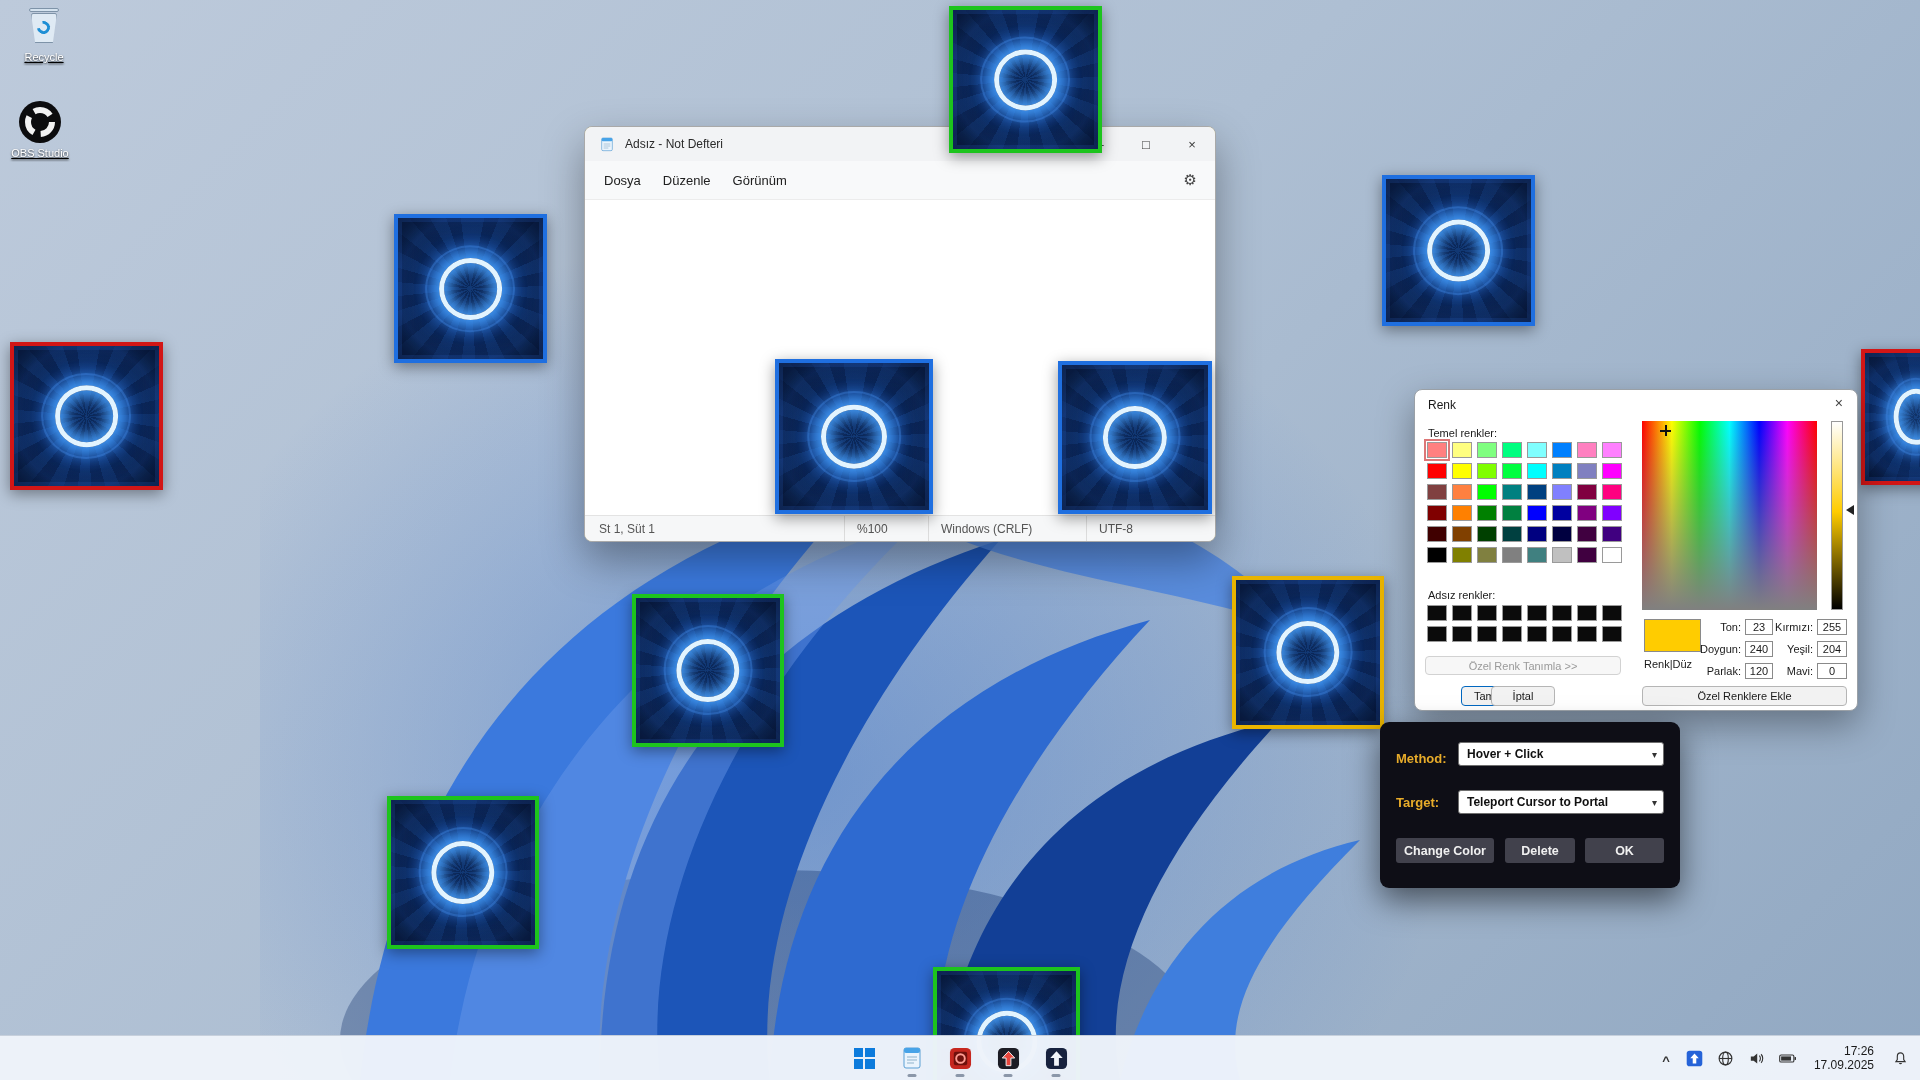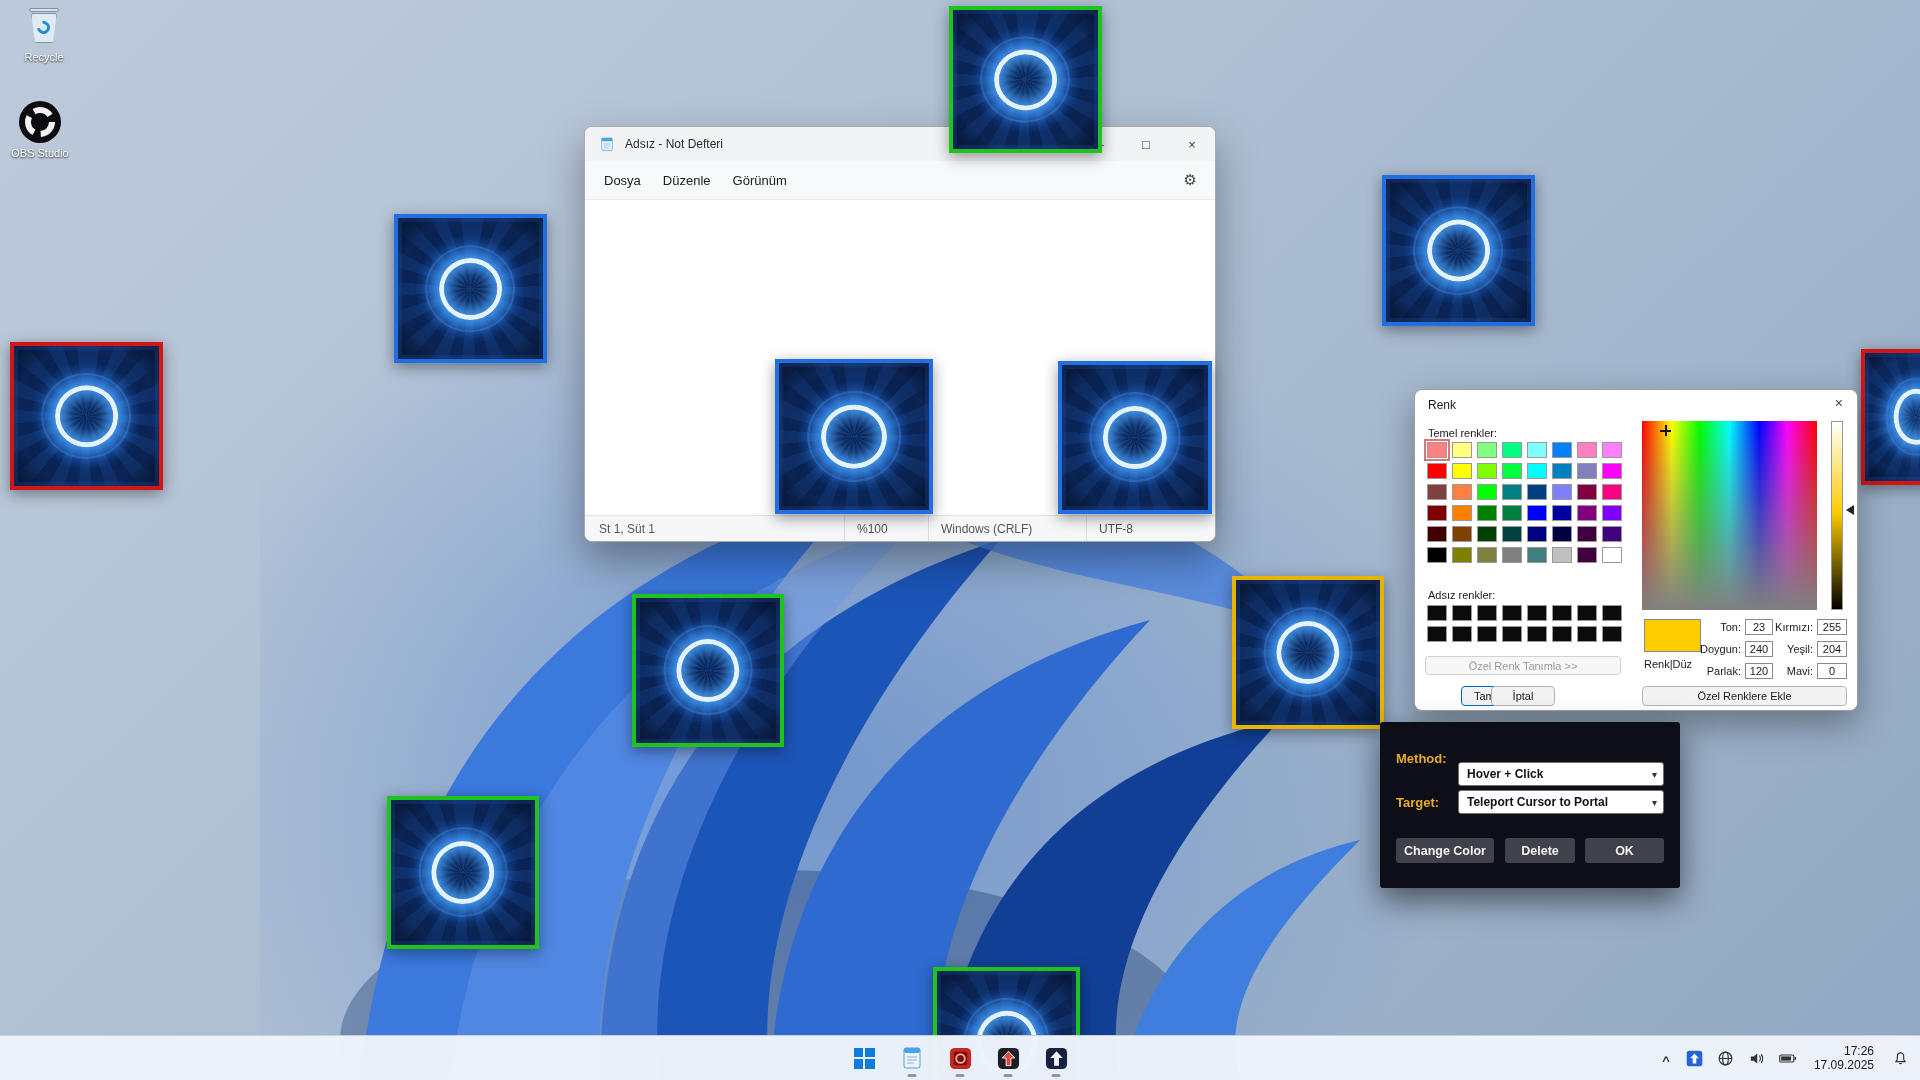--- a/index.html
+++ b/index.html
@@ -9,21 +9,21 @@
     font-family:"Liberation Sans","DejaVu Sans",sans-serif;
     background:linear-gradient(135deg,#bdcadb 0%,#aebfd3 45%,#91a8c2 100%);
   }
 
   
   .bloom-glow { position:absolute; left:260px; top:220px; width:1200px; height:900px;
     background:radial-gradient(ellipse at 45% 62%, rgba(45,104,200,0.45), rgba(45,104,200,0) 70%); z-index:1; }
   .bloom-svg { position:absolute; left:300px; top:250px; width:1100px; height:830px; z-index:1; }
 
   
-  .desk-icon { position:absolute; width:68px; display:flex; flex-direction:column; align-items:center; z-index:5; }
+  .desk-icon { position:absolute; width:68px; display:flex; flex-direction:column; align-items:center; z-index:5;text-decoration:underline; }
   .desk-label { margin-top:3px; font-size:11px; color:#fff; text-shadow:0 1px 2px rgba(0,0,0,.85); text-align:center; }
   .recycle-art { width:34px; height:40px; position:relative; }
   .rb-lid { width:30px; height:4px; margin:0 auto; background:#d5e3ef; border:1px solid #7e93a8; border-radius:2px; }
   .rb-body { width:26px; height:30px; margin:1px auto 0; background:rgba(228,238,247,.88); border:1px solid #7e93a8;
     clip-path:polygon(0 0,100% 0,84% 100%,16% 100%); border-radius:2px; position:relative; }
   .rb-ring { position:absolute; left:10px; top:13px; width:13px; height:13px; border:3px solid #1e8fd5;
     border-left-color:transparent; border-radius:50%; transform:rotate(35deg); }
 
   
   .portal-layer { position:absolute; inset:0; z-index:20; pointer-events:none; }
@@ -84,21 +84,21 @@
   .lum-bar { position:absolute; left:416px; top:31px; width:12px; height:189px; border:1px solid #999; }
   .lum-arrow { position:absolute; left:431px; top:115px; width:0; height:0;
     border-top:5px solid transparent; border-bottom:5px solid transparent; border-right:8px solid #222; }
   .color-preview { position:absolute; left:229px; top:229px; width:57px; height:33px; border:1px solid #8a8a8a; }
   .fld-label { position:absolute; text-align:right; font-size:11px; }
   .num-box { position:absolute; width:28px; height:16px; background:#fff; border:1px solid #8a8a8a;
     font-size:11px; display:flex; align-items:center; justify-content:center; }
 
   
   .pdialog { position:absolute; left:1380px; top:722px; width:300px; height:166px; z-index:40;
-    background:#0e0e16; border-radius:3px; box-shadow:0 12px 32px rgba(0,0,0,.55); }
+    background:#0e0e16; border-radius:9px; box-shadow:0 12px 32px rgba(0,0,0,.55); }
   .pd-label { position:absolute; color:#e8ac2a; font-size:13px; font-weight:bold; }
   .pd-select { position:absolute; left:78px; width:206px; height:24px; background:#fff; border:1px solid #6f6f6f;
     border-radius:3px; display:flex; align-items:center; padding:0 20px 0 8px; font-size:12px; font-weight:bold; color:#101010; }
   .pd-chevron { position:absolute; right:6px; font-size:10px; color:#333; }
   .pd-btn { position:absolute; top:116px; height:25px; background:#41414c; color:#f0f0f0; border-radius:3px;
     display:flex; align-items:center; justify-content:center; font-size:12.5px; font-weight:bold; }
 
   
   .taskbar { position:absolute; left:0; bottom:0; width:1920px; height:45px; z-index:50;
     background:rgba(238,243,250,.98); border-top:1px solid rgba(178,189,205,.65); display:flex; align-items:center; }
@@ -326,21 +326,21 @@
   <div class="fld-label" style="left:344px;top:253px;width:54px">Yeşil:</div>
   <div class="num-box" style="left:402px;top:251px;width:30px">204</div>
   <div class="fld-label" style="left:344px;top:275px;width:54px">Mavi:</div>
   <div class="num-box" style="left:402px;top:273px;width:30px">0</div>
 
   <div class="cd-btn" style="left:227px;top:296px;width:205px;height:20px">Özel Renklere Ekle</div>
 </div>
 
 <div class="pdialog">
   <div class="pd-label" style="left:16px;top:29px">Method:</div>
-  <div class="pd-select" style="top:40px">
+  <div class="pd-select" style="top:20px">
     <span>Hover + Click</span>
     <span class="pd-chevron">▾</span>
   </div>
   <div class="pd-label" style="left:16px;top:73px">Target:</div>
   <div class="pd-select" style="top:68px">
     <span>Teleport Cursor to Portal</span>
     <span class="pd-chevron">▾</span>
   </div>
   <div class="pd-btn" style="left:16px;width:98px">Change Color</div>
   <div class="pd-btn" style="left:125px;width:70px">Delete</div>

